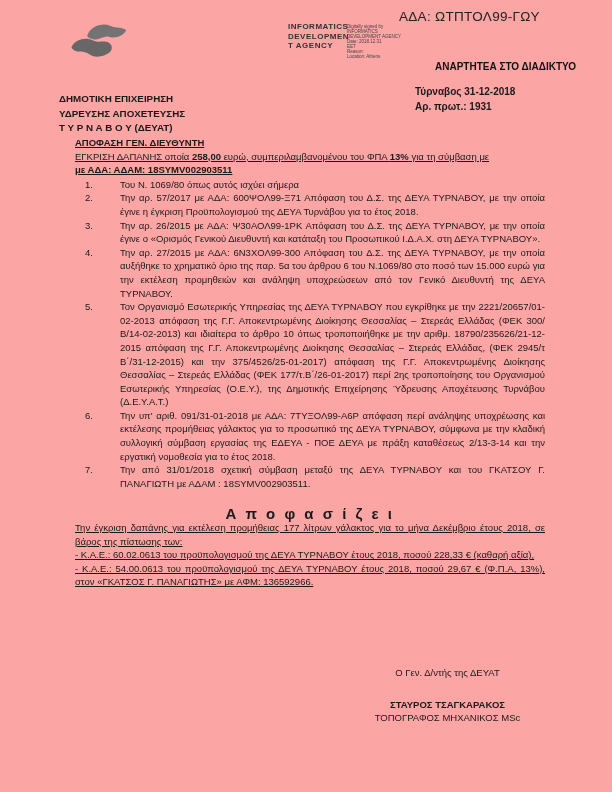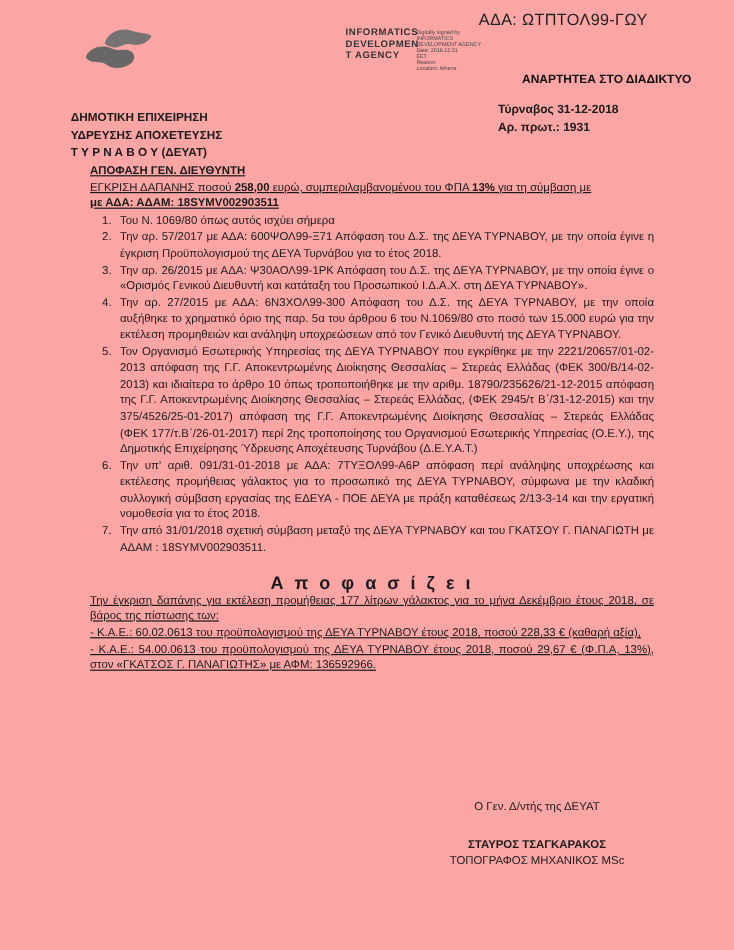--- a/index.html
+++ b/index.html
@@ -16,21 +16,21 @@
   .org{position:absolute;left:59px;top:92px;font-size:9.8px;font-weight:bold;line-height:14.5px;}
   .dateblock{position:absolute;left:415px;top:84px;font-size:10px;font-weight:600;line-height:15px;}
   .main{position:absolute;left:75px;top:136px;width:470px;font-size:9.5px;line-height:13.6px;}
   .title{text-align:left;}
   .u{text-decoration:underline;}
   .b{font-weight:bold;}
   .intro{margin-top:15px;margin-left:25px;}
   .list{margin-top:1px;}
   .li{display:flex;}
   .num{flex:none;width:18px;text-align:right;margin-right:7px;}
-  .txt{flex:1;text-align:justify;}
+  .txt{flex:1;text-align:justify;margin-left:20px;}
   .decide{margin-top:17px;text-align:center;font-weight:bold;font-size:15px;letter-spacing:2.5px;}
   .para{text-decoration:underline;}
   .para .jp{text-align:justify;}
   .sig{position:absolute;left:330px;top:666px;width:235px;text-align:center;font-size:9.5px;line-height:13px;}
   .sig .role{margin-bottom:19px;}
   .sig .name{font-weight:600;text-align:center;}
 </style>
 </head>
 <body>
 
@@ -69,21 +69,21 @@
 
   <div class="dateblock">
     <div>Τύρναβος 31-12-2018</div>
     <div>Αρ. πρωτ.: 1931</div>
   </div>
 
   <div class="main">
 
     <div class="title">
       <div class="u b">ΑΠΟΦΑΣΗ ΓΕΝ. ΔΙΕΥΘΥΝΤΗ</div>
-      <div class="u"><span>ΕΓΚΡΙΣΗ ΔΑΠΑΝΗΣ  ποσού </span><span class="b">258,00</span><span> ευρώ, συμπεριλαμβανομένου του ΦΠΑ </span><span class="b">13%</span><span> για τη σύμβαση με</span></div>
+      <div class="u"><span>ΕΓΚΡΙΣΗ ΔΑΠΑΝΗΣ  οποία </span><span class="b">258,00</span><span> ευρώ, συμπεριλαμβανομένου του ΦΠΑ </span><span class="b">13%</span><span> για τη σύμβαση με</span></div>
       <div class="u b">με ΑΔΑ: ΑΔΑΜ: 18SYMV002903511</div>
     </div>
 
 
     <div class="list">
       <div class="li">
           <span class="num">1.</span>
           <div class="txt">Του Ν. 1069/80 όπως αυτός ισχύει σήμερα</div>
         </div>
       <div class="li">

